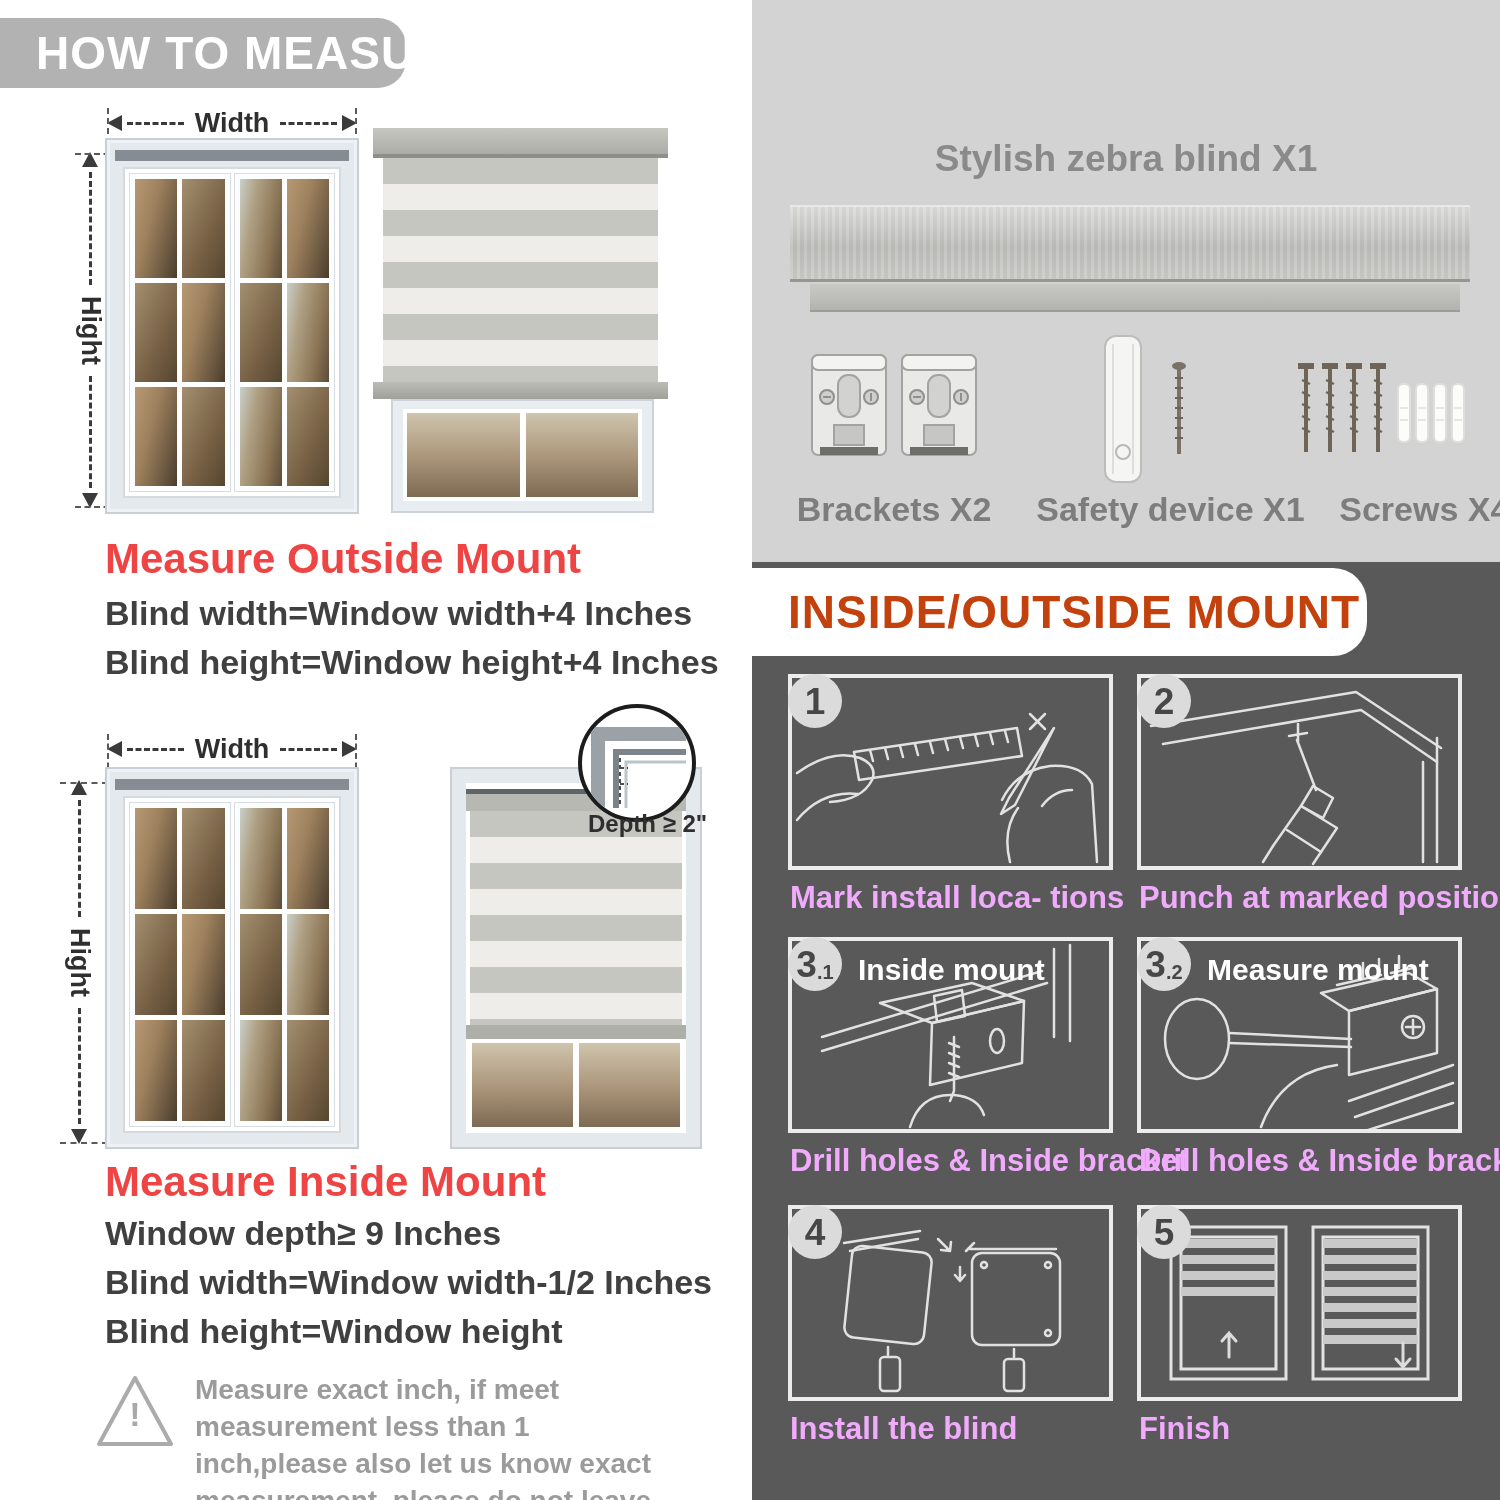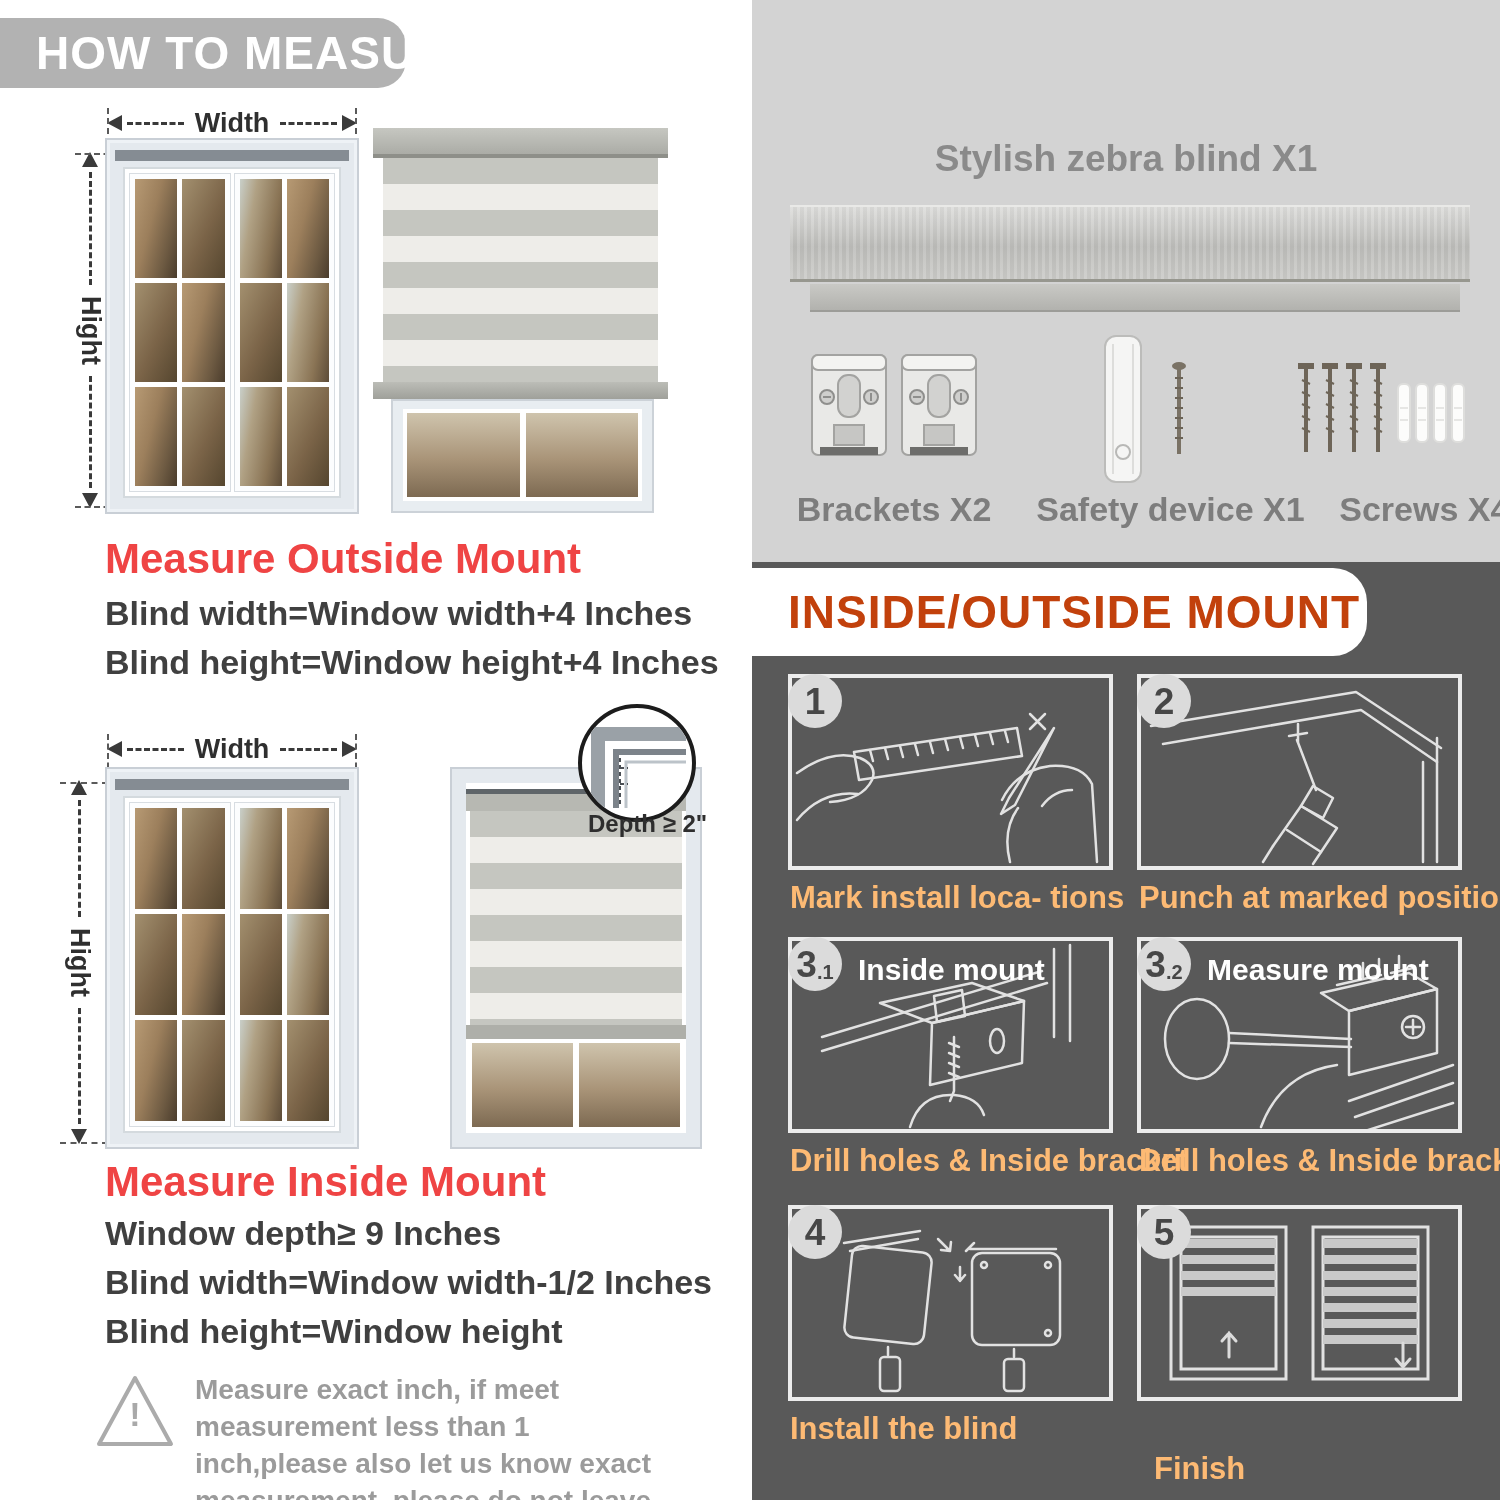--- a/index.html
+++ b/index.html
@@ -93,21 +93,21 @@
   .item-label{font-size:34px;font-weight:bold;color:#7d7d7d;text-align:center;white-space:nowrap;}
 
   
   .sec-mount{left:752px;top:562px;width:748px;height:938px;background:#595959;}
   .panel{position:absolute;width:325px;height:196px;border:4px solid #ececec;box-sizing:border-box;}
   .badge{position:absolute;top:-4px;left:-4px;width:54px;height:54px;border-radius:50%;
          background:#dbdbdb;color:#474747;display:flex;align-items:center;justify-content:center;
          font-size:37px;font-weight:bold;line-height:1;}
   .badge .sub{font-size:20px;margin-top:16px;}
   .step-title{position:absolute;top:12px;left:66px;font-size:30px;font-weight:bold;color:#ffffff;white-space:nowrap;}
-  .caption{position:absolute;font-size:31px;font-weight:bold;color:#fdba74;white-space:nowrap;}
+  .caption{position:absolute;font-size:31px;font-weight:bold;color:#f0abfc;white-space:nowrap;}
   .panel svg{position:absolute;inset:0;width:100%;height:100%;}
 
   .lineart{stroke:#e2e2e2;stroke-width:2.5;fill:none;stroke-linecap:round;stroke-linejoin:round;}
 </style>
 </head>
 <body>
 
 <div id="canvas">
 
   <div class="band htm-header">HOW TO MEASURE</div>
@@ -456,16 +456,16 @@
         </g>
         <g stroke="#dcdcdc" stroke-width="3" fill="none" stroke-linecap="round">
           <path d="M88 148 v-24 M81 132 l7 -8 7 8"></path>
           <path d="M262 134 v24 M255 150 l7 8 7 -8"></path>
         </g>
       </svg>
       <div class="badge">
         <span>5</span>
       </div>
     </div>
-    <div class="caption" style="left:402px;top:849px;margin-top:40px;">Finish</div>
+    <div class="caption" style="left:387px;top:849px;">Finish</div>
   </div>
 
 </div>
 
 </body></html>

